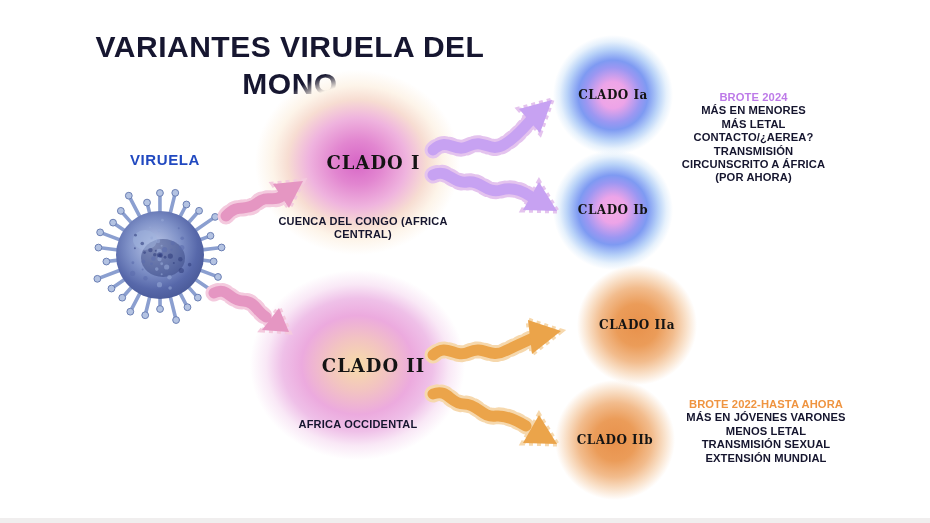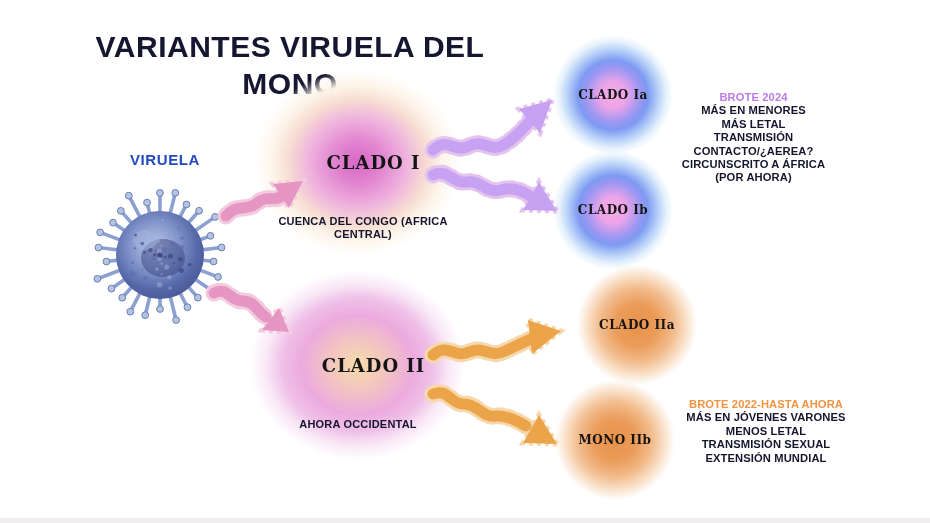--- a/index.html
+++ b/index.html
@@ -207,33 +207,33 @@
   </div>
 
   <div class="abs blob blob-c1">
     <span class="clade-label">CLADO I</span>
   </div>
   <div class="abs sub-label sub-c1">CUENCA DEL CONGO (AFRICA CENTRAL)</div>
 
   <div class="abs blob blob-c2">
     <span class="clade-label">CLADO II</span>
   </div>
-  <div class="abs sub-label sub-c2">AHORA OCCIDENTAL</div>
+  <div class="abs sub-label sub-c2">AFRICA OCCIDENTAL</div>
 
   <div class="abs blob blob-blue blob-ia">
     <span class="clade-label-sm">CLADO Ia</span>
   </div>
   <div class="abs blob blob-blue blob-ib">
     <span class="clade-label-sm">CLADO Ib</span>
   </div>
   <div class="abs blob blob-orange blob-iia">
     <span class="clade-label-sm">CLADO IIa</span>
   </div>
   <div class="abs blob blob-orange blob-iib">
-    <span class="clade-label-sm">MONO IIb</span>
+    <span class="clade-label-sm">CLADO IIb</span>
   </div>
 
   <svg class="abs arrows-layer" viewBox="0 0 930 523">
 
     <g>
       <path d="M226,216 C239,202 245,213 257,203 C268,194 272,203 282,196" fill="none" stroke="#f4cade" stroke-width="17" stroke-dasharray="4 5" stroke-linecap="round"></path>
       <polygon points="303,181 289,208 273,184" fill="none" stroke="#f4cade" stroke-width="5" stroke-dasharray="4 4"></polygon>
       <path d="M226,216 C239,202 245,213 257,203 C268,194 272,203 282,196" fill="none" stroke="#e596c2" stroke-width="11" stroke-linecap="round"></path>
       <polygon points="303,181 289,208 273,184" fill="#e596c2"></polygon>
     </g>
@@ -271,22 +271,22 @@
       <polygon points="557,444 523,443 539,415" fill="none" stroke="#f6d8ad" stroke-width="5" stroke-dasharray="4 4"></polygon>
       <path d="M433,394 C448,388 450,404 464,404 C478,404 482,418 496,416 C506,415 516,420 526,426" fill="none" stroke="#eba44a" stroke-width="11" stroke-linecap="round"></path>
       <polygon points="557,444 523,443 539,415" fill="#eba44a"></polygon>
     </g>
   </svg>
 
   <div class="abs note note-1">
     <div class="note-heading-1">BROTE 2024</div>
     <div>MÁS EN MENORES</div>
     <div>MÁS LETAL</div>
+    <div>CONTACTO/¿AEREA?</div>
     <div>TRANSMISIÓN</div>
-    <div>CONTACTO/¿AEREA?</div>
     <div>CIRCUNSCRITO A ÁFRICA</div>
     <div>(POR AHORA)</div>
   </div>
 
   <div class="abs note note-2">
     <div class="note-heading-2">BROTE 2022-HASTA AHORA</div>
     <div>MÁS EN JÓVENES VARONES</div>
     <div>MENOS LETAL</div>
     <div>TRANSMISIÓN SEXUAL</div>
     <div>EXTENSIÓN MUNDIAL</div>

